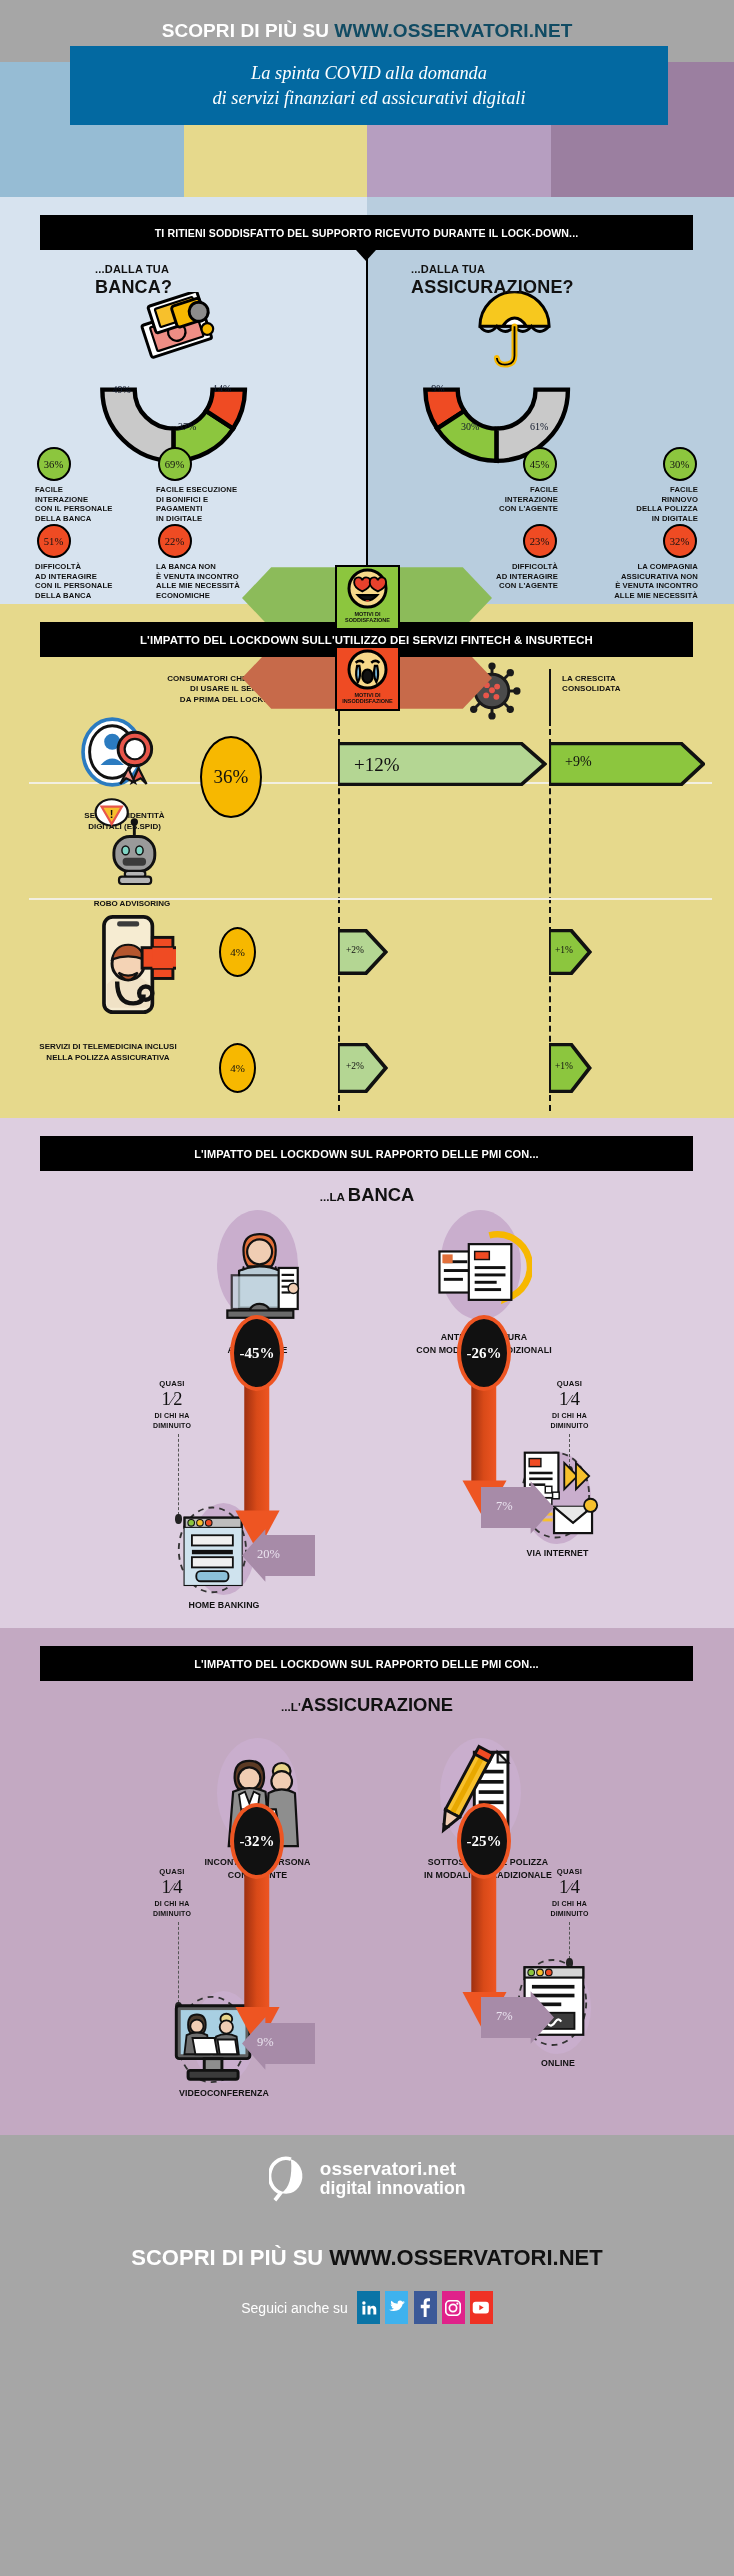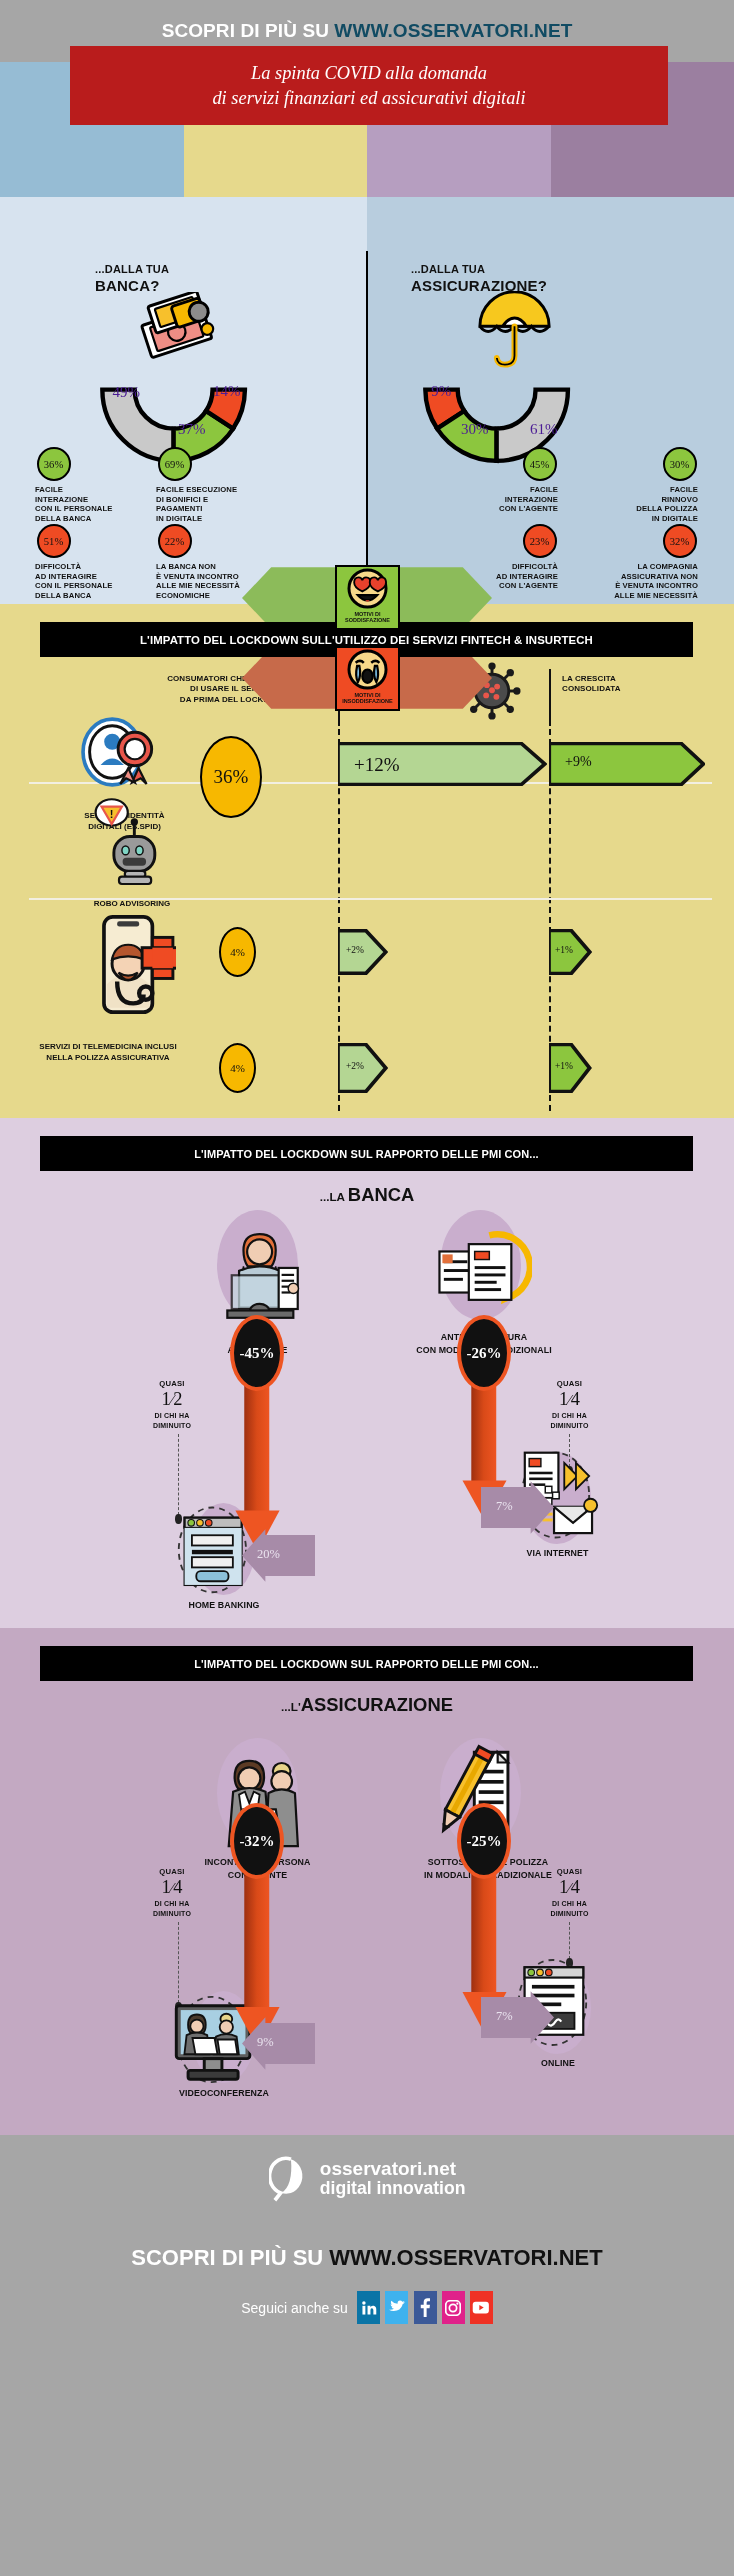--- a/index.html
+++ b/index.html
@@ -26,21 +26,21 @@
 
   
   .hero { position: relative; height: 87px; display: flex; }
   .hero .band { height: 100%; }
   .band1 { width: 25%; background: #96bcd4; }
   .band2 { width: 25%; background: #e6d98c; }
   .band3 { width: 25%; background: #b69ec0; }
   .band4 { width: 25%; background: #9b7fa0; }
   .title-box {
     position: absolute; left: 70px; top: 46px; width: 598px; height: 79px;
-    background: #b91c1c; display: flex; flex-direction: column;
+    background: #0369a1; display: flex; flex-direction: column;
     align-items: center; justify-content: center; z-index: 5;
   }
   .title-box .line {
     font-family: "Liberation Serif", serif;
     font-style: italic; color: #fff; font-size: 18.4px; line-height: 25px;
     text-align: center; white-space: nowrap;
   }
   .hero-bottom { height: 48px; display: flex; }
 
   
@@ -60,32 +60,32 @@
     border-left: 10.3px solid transparent; border-right: 10.3px solid transparent;
     border-top: 11.7px solid #000;
   }
   .vstem {
     position: absolute; left: 366px; top: 54px; width: 2.2px; height: 352px;
     background: #000; z-index: 4;
   }
 
   .sidehead { position: absolute; z-index: 5; }
   .sidehead .sm { font-size: 11px; font-weight: bold; color: #111; letter-spacing:0.2px;}
-  .sidehead .lg { font-size: 15px; font-weight: bold; color: #111; letter-spacing:0.2px; margin-top: 1.5px;}
+  .sidehead .lg { font-size: 18px; font-weight: bold; color: #111; letter-spacing:0.2px; margin-top: 1.5px;}
   .head-l { left: 95px; top: 66px; width: 235px; }
   .head-r { left: 411px; top: 66px; width: 235px; }
 
   
   .gauge { position: absolute; width: 158px; height: 158px; z-index: 3; }
   .gauge-l { left: 95px; top: 114px; }
   .gauge-r { left: 418px; top: 114px; }
   .gauge svg { overflow: visible; }
   .gauge .pct {
     position: absolute; font-family: "Liberation Serif", serif;
-    font-size: 15px; color: #4c1d95;
+    font-size: 10px; color: #0f172a;
   }
 
   .deco { position: absolute; z-index: 4; }
 
   
   .stat { position: absolute; width: 125px; z-index: 5; }
   .stat .circ {
     width: 34px; height: 34px; border-radius: 50%; border: 2.9px solid #000;
     display: flex; align-items: center; justify-content: center;
     font-family: "Liberation Serif", serif; font-size: 10.6px; color: #111;
@@ -207,20 +207,21 @@
   </div>
   <div class="title-box">
     <div class="line">La spinta COVID alla domanda</div>
     <div class="line">di servizi finanziari ed assicurativi digitali</div>
   </div>
 
   <div class="sec1">
     <div class="half-l"></div>
     <div class="half-r"></div>
 
+    <div class="blackbar bar1">TI RITIENI SODDISFATTO DEL SUPPORTO RICEVUTO DURANTE IL LOCK-DOWN...</div>
     <div class="vstem"></div>
 
     <div class="sidehead head-l">
       <div class="sm">...DALLA TUA</div>
       <div class="lg">BANCA?</div>
     </div>
     <div class="sidehead head-r">
       <div class="sm">...DALLA TUA</div>
       <div class="lg">ASSICURAZIONE?</div>
     </div>

